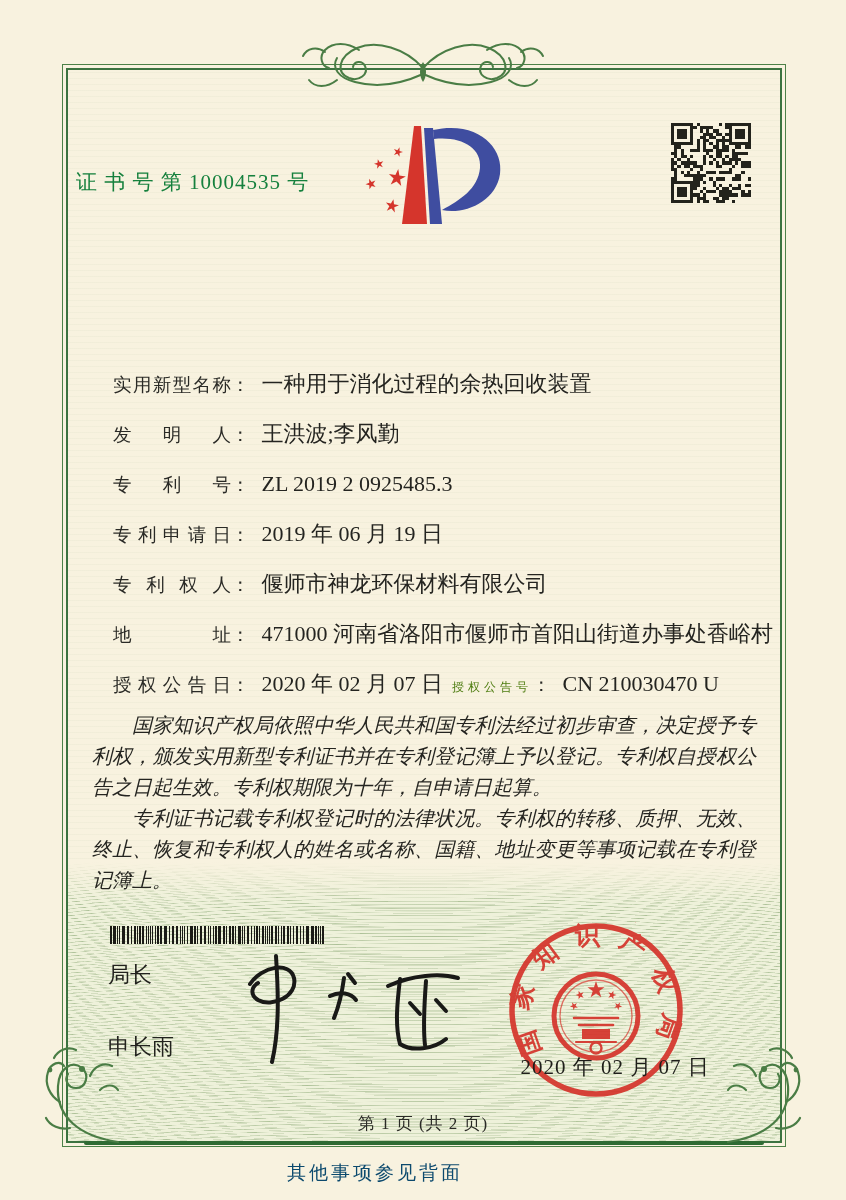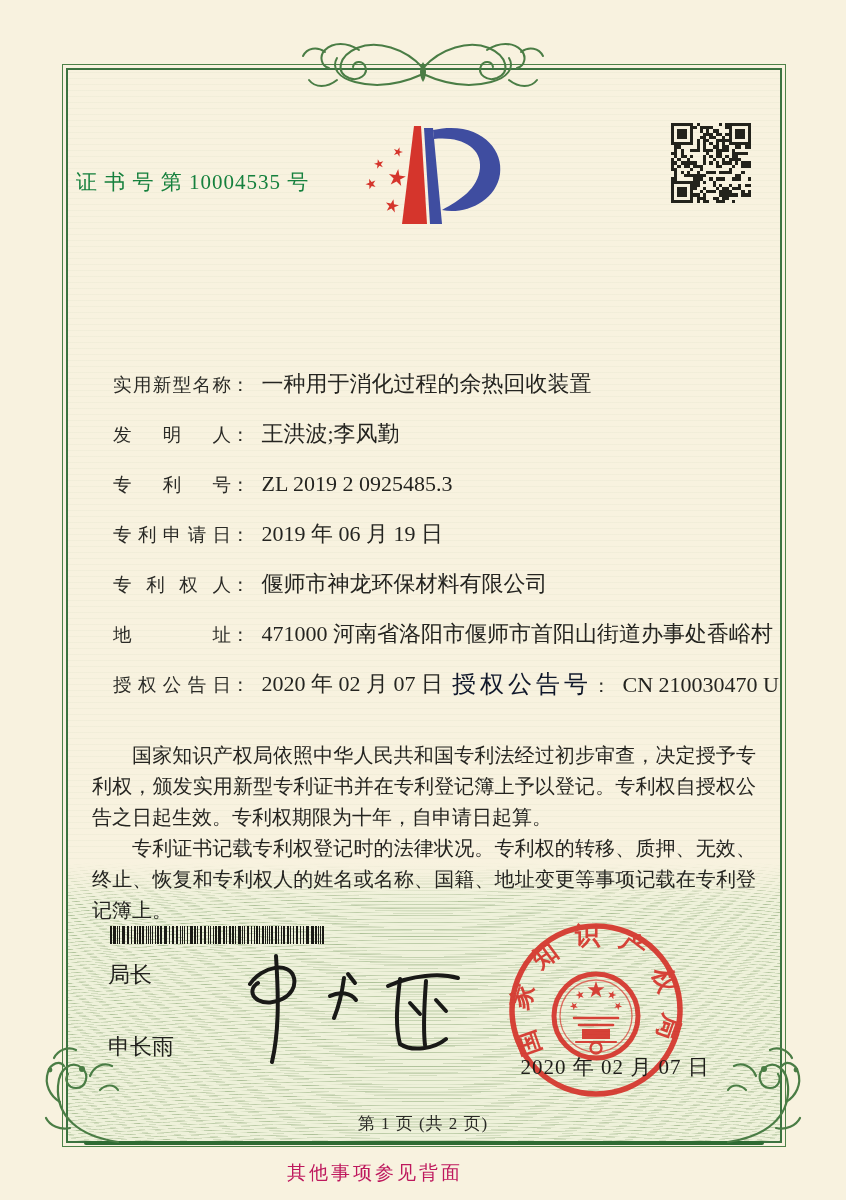--- a/index.html
+++ b/index.html
@@ -58,24 +58,24 @@
   .flabel{
     display:inline-block;width:118px;
     font-size:18.5px;color:#2a2a26;
     text-align:justify;text-align-last:justify;
     vertical-align:baseline;
     margin-left:21px;
   }
   .fcolon{font-size:18.5px;color:#2a2a26;}
   .fvalue{font-size:22px;margin-left:12px;color:#242420;}
   .pair2{position:absolute;left:392px;top:0;}
-  .flabel2{font-size:24px;letter-spacing:4px;color:#0f172a;margin-top:48px;}
+  .flabel2{font-size:12px;letter-spacing:4px;color:#4d7c0f;margin-top:48px;}
 
   
-  .paras{position:absolute;left:92px;top:740px;width:664px;}
+  .paras{position:absolute;left:92px;top:710px;width:664px;font-style:italic;}
   .paras p{
     margin:0;font-size:20px;line-height:31px;text-align:justify;
     text-indent:2em;color:#242420;
   }
 
   
   .barcode-box{position:absolute;left:110px;top:926px;width:218px;height:18px;}
   .officer-title{position:absolute;left:108px;top:960px;font-size:22px;color:#22221e;}
   .officer-name{position:absolute;left:108px;top:1032px;font-size:22px;color:#22221e;}
   .signature-box{position:absolute;left:222px;top:948px;width:260px;height:122px;}
@@ -85,21 +85,21 @@
     position:absolute;left:520px;top:1053px;width:190px;
     text-align:center;font-size:21px;color:#1e1e1a;letter-spacing:1px;
   }
 
   .page-num{
     position:absolute;left:0;top:1112px;width:846px;text-align:center;
     font-size:17px;color:#2a2a26;letter-spacing:1px;
   }
   .back-note{
     position:absolute;left:0;top:1160px;width:750px;text-align:center;
-    font-size:19px;color:#be185d;letter-spacing:3px;
+    font-size:19px;color:#0c4a6e;letter-spacing:3px;
   }
 
   .flourish-top{position:absolute;left:273px;top:26px;width:300px;height:74px;}
   .corner-orn{position:absolute;width:92px;height:112px;}
   .corner-left{left:30px;top:1036px;}
   .corner-right{left:724px;top:1036px;transform:scaleX(-1);}
 </style>
 </head>
 <body>
 

